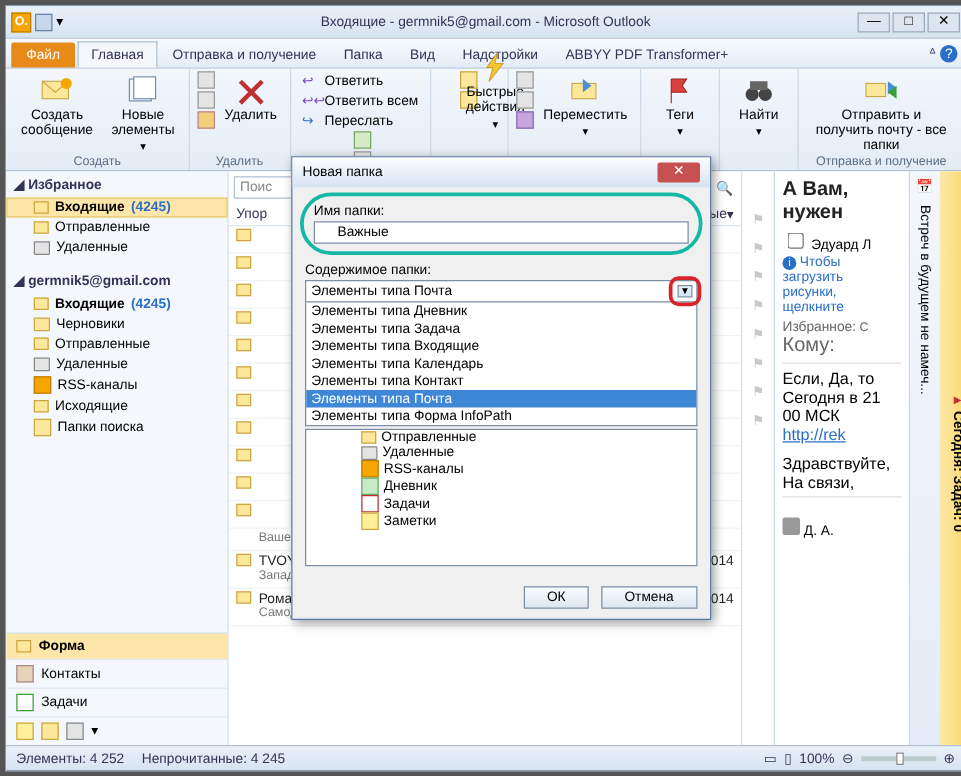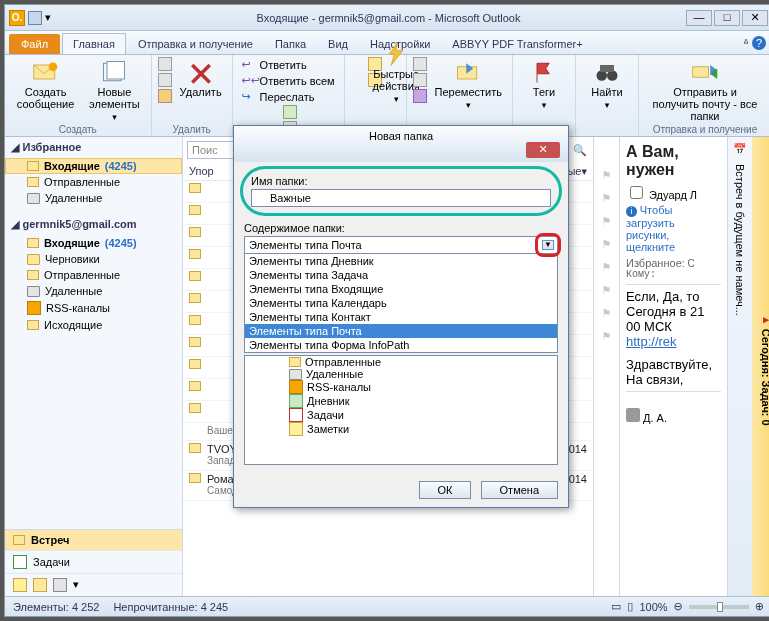--- a/index.html
+++ b/index.html
@@ -43,21 +43,21 @@
   .msg-from { color: #222; }
   .msg-sub { color: #777; font-size: 10px;}
   .msg-date { float: right; color: #222;}
   .reading { width: 108px; background: #fff; border-right: 1px solid #cdd9e7; padding: 6px; overflow: hidden;}
   .reading h3 { margin: 0 0 4px; font-size: 16px; color: #222;}
   .todo { width: 24px; background: linear-gradient(#f3f7fc,#e3ecf6); writing-mode: vertical-rl; text-align: center; display:flex; align-items:center; justify-content:flex-start; padding-top: 6px;}
   .status { height: 20px; background: linear-gradient(#e9f0f8,#d6e4f1); border-top: 1px solid #b0c0d4; display: flex; align-items: center; padding: 0 8px; gap: 14px; font-size: 10px; color: #335;}
   .status-right { margin-left: auto; display: flex; align-items: center; gap: 6px;}
   
   .dialog { position: absolute; left: 228px; top: 120px; width: 336px; background: #f0f0f0; border: 1px solid #5a7aa5; box-shadow: 2px 2px 8px rgba(0,0,0,0.4);}
-  .dlg-title { background: linear-gradient(#fcfdfe,#d6e4f1); padding: 4px 8px; display: flex; align-items:center;flex-direction:column;}
+  .dlg-title { background: linear-gradient(#fcfdfe,#d6e4f1); padding: 4px 8px; display: flex; align-items:center;}
   .dlg-close { margin-left: auto; background: #c75050; color: #fff; width: 34px; height: 16px; text-align:center; line-height:14px; border-radius: 2px;}
   .dlg-body { padding: 8px 10px;}
   .dlg-lbl { margin-bottom: 2px;}
   .dlg-input { width: 100%; border: 1px solid #7a8fa6; padding: 2px 18px; margin-bottom: 8px;}
   .red-circle-input { border: 3px solid #14b8a6; border-radius: 50px; padding: 6px 8px; margin: -4px -4px 6px;}
   .red-circle-input .dlg-input { border: 1px solid #7a8fa6; margin-bottom:0;}
   .combo-wrap { position: relative; }
   .combo { width: 100%; border: 1px solid #7a8fa6; background: #fff; padding: 2px 18px 2px 4px; }
   .combo-arrow-red { position: absolute; right: -3px; top: -3px; width: 26px; height: 24px; border: 3px solid #d8232a; border-radius: 8px;}
   .combo-arrow { position: absolute; right: 4px; top: 4px; width: 12px; height: 10px; background: linear-gradient(#e9f0f8,#d6e4f1); border: 1px solid #7a8fa6; text-align:center; line-height:8px; font-size:8px;}
@@ -262,24 +262,32 @@
           <span>Удаленные</span>
         </div>
       <div class="nav-item">
           <span class="ric-sm" style="background:#f7a500;border:1px solid #c07f00;"></span>
           <span>RSS-каналы</span>
         </div>
       <div class="nav-item">
           <span class="mail-ic"></span>
           <span>Исходящие</span>
         </div>
+      <div class="nav-item">
+          <span class="ric-sm" style="background:#fce79a;border:1px solid #caa743;"></span>
+          <span>Папки поиска</span>
+        </div>
       <div class="nav-modules">
         <div class="mod sel">
             <span class="mail-ic"></span>
-            <span>Встреч</span>
+            <span>Форма</span>
+          </div>
+        <div class="mod">
+            <span class="ric-sm" style="background:#e7d4b8;border:1px solid #a88;"></span>
+            <span>Контакты</span>
           </div>
         <div class="mod">
             <span class="ric-sm" style="background:#fff;border:1px solid #3a9d3a;"></span>
             <span>Задачи</span>
           </div>
         <div class="small-icons">
           <span class="ric-sm" style="background:#fff099;border:1px solid #caa743;"></span>
           <span class="ric-sm" style="background:#fce79a;border:1px solid #caa743;"></span>
           <span class="ric-sm" style="background:#e4e4e4;border:1px solid #888;"></span>
           <span>▾</span>
@@ -342,21 +350,21 @@
         <span style="color:#c8c8c8;">⚑</span>
         <span style="color:#c8c8c8;">⚑</span>
       </div>
     </div>
 
     <div class="reading">
       <h3>А Вам, нужен</h3>
       <div><input type="checkbox" style=""> <span>Эдуард Л</span></div>
       <div style="color:#2a6fc7; font-size:10px; margin-top:2px;"><span style="background:#2a6fc7;color:#fff;border-radius:50%;display:inline-block;width:11px;height:11px;text-align:center;line-height:11px;font-size:9px;">i</span> <span>Чтобы загрузить рисунки, щелкните</span></div>
       <div style="font-size:10px;color:#666;margin-top:4px;"><span>Избранное:</span> С</div>
-      <div style="font-size:10px;color:#666;font-family:Liberation Mono, monospace;">Кому:</div>
+      <div style="font-size:16px;color:#666;">Кому:</div>
       <div style="border-top:1px solid #ddd; margin:4px 0;"></div>
       <div style="font-size:13px;">Если, Да, то Сегодня в 21 00 МСК</div>
       <div style="color:#2a6fc7;text-decoration:underline;font-size:13px;">http://rek</div>
       <div style="height:8px;"></div>
       <div style="font-size:13px;">Здравствуйте, На связи,</div>
       <div style="border-top:1px solid #ddd; margin:4px 0; padding-top:16px;"><span style="display:inline-block;width:14px;height:14px;background:#999;border-radius:2px;"></span> <span>Д. А.</span></div>
     </div>
 
     <div class="todo">
       <span style="writing-mode:horizontal-tb;">📅</span>

